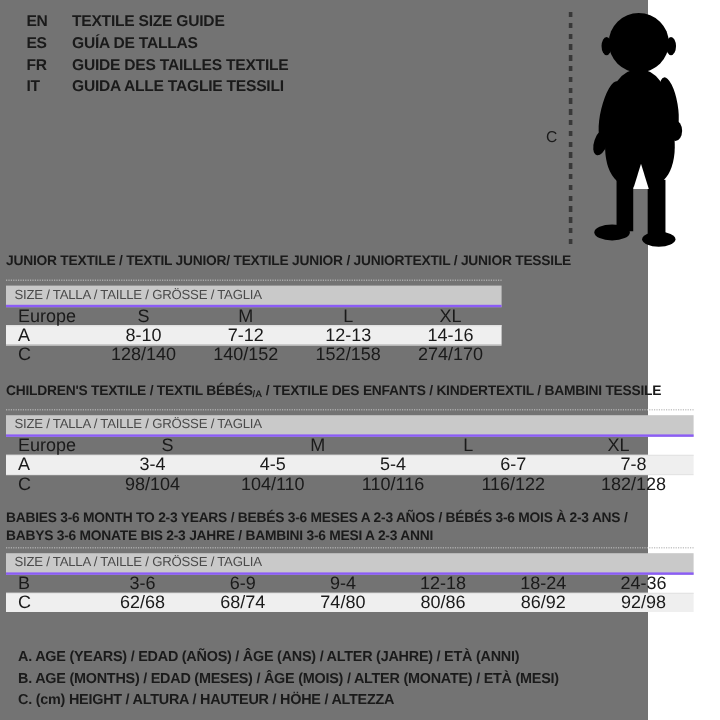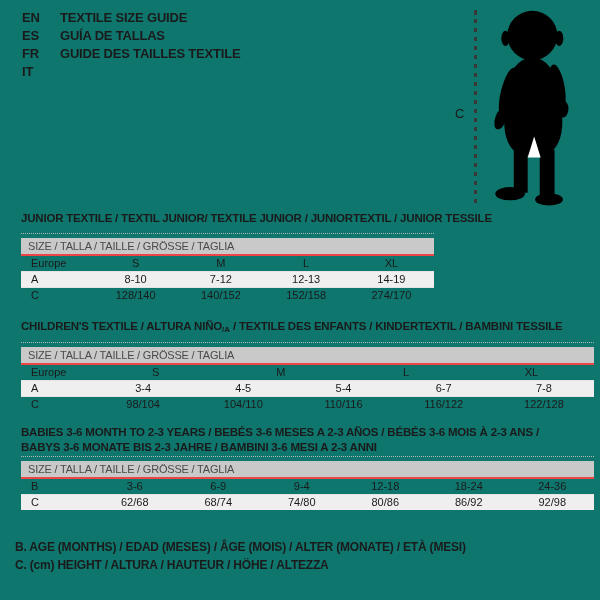--- a/index.html
+++ b/index.html
@@ -1,47 +1,47 @@
 <!DOCTYPE html>
 <html><head>
 <meta charset="utf-8">
 <style>
   html,body{margin:0;padding:0;}
   body{
     width:600px;height:600px;background:#ffffff;
     font-family:"Liberation Sans","DejaVu Sans",sans-serif;
     color:#1a1a1a;overflow:hidden;
   }
-  .page{position:relative;width:600px;height:600px;background:#0f766e;}
+  .page{position:relative;width:540px;height:600px;background:#737373;}
   .abs{position:absolute;}
 
   
   .lang-list{left:22px;top:9px;}
   .lang-row{display:flex;height:18px;line-height:18px;font-weight:bold;font-size:13px;letter-spacing:-0.2px;}
   .lang-code{width:38px;}
 
   
   .c-label{left:455px;top:106px;font-size:13px;}
   .dash-line{
     left:474px;top:10px;width:3px;height:197px;
     background:repeating-linear-gradient(to bottom,#383838 0 4.5px,transparent 4.5px 9px);
   }
   .baby-svg{left:486px;top:7px;}
 
   
-  .section{left:21px;}
+  .section{left:5px;}
   .sec-title{font-weight:bold;font-size:11.5px;line-height:15px;white-space:nowrap;letter-spacing:-0.2px;}
   .size-table{border-top:1px dotted #b8b8b8;padding-top:4px;margin-top:7px;}
   .sec-babies .size-table{margin-top:1px;}
   .thead{
     height:16px;line-height:16px;background:#c9c9c9;color:#4a4a4a;
-    font-size:11px;padding-left:7px;border-bottom:2px solid #ef4444;
+    font-size:11px;padding-left:7px;border-bottom:2px solid #8b5cf6;
     letter-spacing:-0.2px;
   }
-  .trow{display:flex;height:15px;line-height:15px;font-size:11px;}
+  .trow{display:flex;height:15px;line-height:15px;font-size:15px;}
   .rows .trow + .trow{border-top:1px solid #e4e4e4;}
   .rows .trow:nth-child(even){background:#efefef;}
   .tlabel{width:72px;padding-left:10px;box-sizing:border-box;}
   .tcell{flex:1;text-align:center;}
   .sub-a{font-size:8px;position:relative;top:2px;letter-spacing:0;}
 
   
   .legend{left:15px;top:538px;}
   .legend-line{font-weight:bold;font-size:12px;line-height:18px;white-space:nowrap;letter-spacing:-0.2px;}
 </style>
@@ -58,20 +58,21 @@
     <div class="lang-row">
       <span class="lang-code">ES</span>
       <span class="lang-label">GUÍA DE TALLAS</span>
     </div>
     <div class="lang-row">
       <span class="lang-code">FR</span>
       <span class="lang-label">GUIDE DES TAILLES TEXTILE</span>
     </div>
     <div class="lang-row">
       <span class="lang-code">IT</span>
+      <span class="lang-label">GUIDA ALLE TAGLIE TESSILI</span>
     </div>
   </div>
 
   <div class="abs c-label">C</div>
   <div class="abs dash-line"></div>
   <svg class="abs baby-svg" width="88" height="200" viewBox="0 0 95 210" preserveAspectRatio="none">
     <g fill="#000000">
       <ellipse cx="50" cy="30" rx="27" ry="26"></ellipse>
       <ellipse cx="21" cy="33" rx="4.5" ry="8"></ellipse>
       <ellipse cx="79" cy="33" rx="4.5" ry="8"></ellipse>
@@ -99,35 +100,35 @@
           <div class="tcell">S</div>
           <div class="tcell">M</div>
           <div class="tcell">L</div>
           <div class="tcell">XL</div>
         </div>
         <div class="trow">
           <div class="tlabel">A</div>
           <div class="tcell">8-10</div>
           <div class="tcell">7-12</div>
           <div class="tcell">12-13</div>
-          <div class="tcell">14-19</div>
+          <div class="tcell">14-16</div>
         </div>
         <div class="trow">
           <div class="tlabel">C</div>
           <div class="tcell">128/140</div>
           <div class="tcell">140/152</div>
           <div class="tcell">152/158</div>
           <div class="tcell">274/170</div>
         </div>
       </div>
     </div>
   </div>
 
   <div class="abs section sec-children" style="top:319px;width:573px;">
-    <div class="sec-title"><span>CHILDREN'S TEXTILE / ALTURA NIÑO</span><span class="sub-a">/A</span><span> / TEXTILE DES ENFANTS / KINDERTEXTIL / BAMBINI TESSILE</span></div>
+    <div class="sec-title"><span>CHILDREN'S TEXTILE / TEXTIL BÉBÉS</span><span class="sub-a">/A</span><span> / TEXTILE DES ENFANTS / KINDERTEXTIL / BAMBINI TESSILE</span></div>
     <div class="size-table">
       <div class="thead">SIZE / TALLA / TAILLE / GRÖSSE / TAGLIA</div>
       <div class="rows">
         <div class="trow">
           <div class="tlabel">Europe</div>
           <div class="tcell">S</div>
           <div class="tcell">M</div>
           <div class="tcell">L</div>
           <div class="tcell">XL</div>
         </div>
@@ -138,21 +139,21 @@
           <div class="tcell">5-4</div>
           <div class="tcell">6-7</div>
           <div class="tcell">7-8</div>
         </div>
         <div class="trow">
           <div class="tlabel">C</div>
           <div class="tcell">98/104</div>
           <div class="tcell">104/110</div>
           <div class="tcell">110/116</div>
           <div class="tcell">116/122</div>
-          <div class="tcell">122/128</div>
+          <div class="tcell">182/128</div>
         </div>
       </div>
     </div>
   </div>
 
   <div class="abs section sec-babies" style="top:425px;width:573px;">
     <div class="sec-title">BABIES 3-6 MONTH TO 2-3 YEARS / BEBÉS 3-6 MESES A 2-3 AÑOS / BÉBÉS 3-6 MOIS À 2-3 ANS /</div>
     <div class="sec-title">BABYS 3-6 MONATE BIS 2-3 JAHRE / BAMBINI 3-6 MESI A 2-3 ANNI</div>
     <div class="size-table">
       <div class="thead">SIZE / TALLA / TAILLE / GRÖSSE / TAGLIA</div>
@@ -173,17 +174,18 @@
           <div class="tcell">74/80</div>
           <div class="tcell">80/86</div>
           <div class="tcell">86/92</div>
           <div class="tcell">92/98</div>
         </div>
       </div>
     </div>
   </div>
 
   <div class="abs legend">
+    <div class="legend-line">A. AGE (YEARS) / EDAD (AÑOS) / ÂGE (ANS) / ALTER (JAHRE) / ETÀ (ANNI)</div>
     <div class="legend-line">B. AGE (MONTHS) / EDAD (MESES) / ÂGE (MOIS) / ALTER (MONATE) / ETÀ (MESI)</div>
     <div class="legend-line">C. (cm) HEIGHT / ALTURA / HAUTEUR / HÖHE / ALTEZZA</div>
   </div>
 
 </div>
 
 </body></html>

